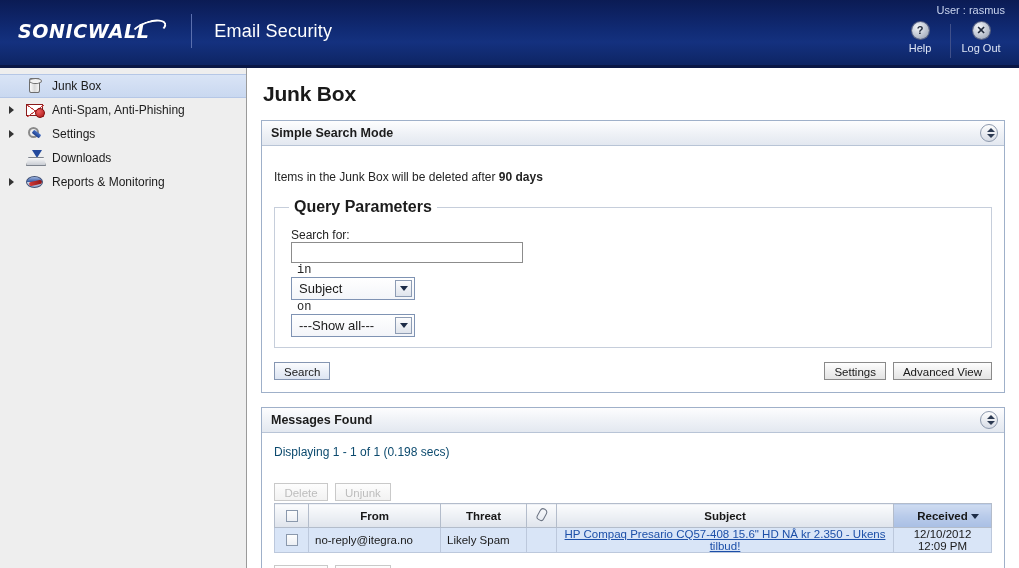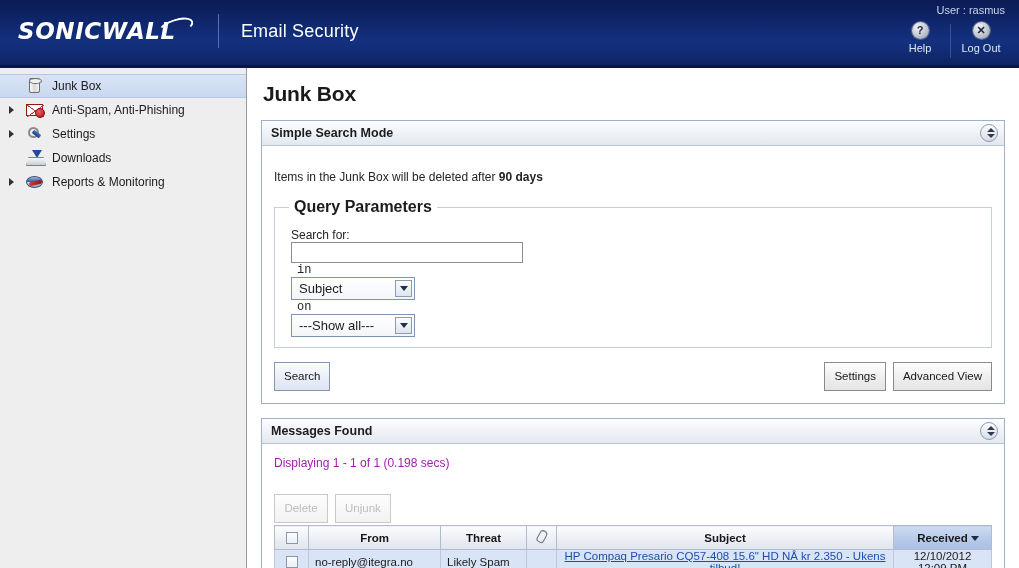--- a/index.html
+++ b/index.html
@@ -24,21 +24,21 @@
     content: ""; position: absolute; left: 0; right: 0; bottom: 0; height: 3px;
     background: #0a1745;
   }
   .brand-wrap {
     position: absolute; left: 18px; top: 14px;
     display: flex; align-items: center;
   }
   .sonic-logo {
     font-family: "DejaVu Sans", sans-serif;
     font-weight: bold; font-style: italic;
-    font-size: 23px; letter-spacing: 0.6px;
+    font-size: 19px; letter-spacing: 0.6px;
     color: #ffffff;
     position: relative;
     padding-right: 6px;
   }
   .sonic-swoosh {
     position: absolute; right: -12px; top: 1px;
     width: 36px; height: 16px;
     border: 2px solid #ffffff;
     border-radius: 50%;
     border-left-color: transparent;
@@ -273,42 +273,42 @@
     border-top: 5px solid #1d2c47;
   }
   .hint {
     font-size: 10.5px; color: #9b9b9b;
     margin: 5px 0 0 158px;
   }
 
   
   .btnrow { display: flex; align-items: center; padding: 2px 0 0 0; }
   .btn {
-    height: 29px; min-width: 54px;
+    height: 18px; min-width: 54px;
     border: 1px solid #8a8a8a;
     background: linear-gradient(180deg,#fefefe 0%, #f0f0f0 50%, #e4e4e4 100%);
     font-family: "Liberation Sans", sans-serif;
     font-size: 11.5px; color: #181818;
     padding: 0 9px; cursor: pointer;
     line-height: 19px;
   }
   .btn.primary {
     background: linear-gradient(180deg,#fbfcfe 0%, #e9eef7 55%, #dde5f2 100%);
     border-color: #8596b2;
   }
   .btn.disabled {
     color: #bdbdbd;
     border-color: #c9c9c9;
     background: linear-gradient(180deg,#fdfdfd,#f2f2f2);
     cursor: default;
   }
   .spacer { flex: 1; }
   .btn + .btn { margin-left: 7px; }
 
-  .count-line { font-size: 12px; color: #a21caf; margin: 2px 0 22px 0; }
+  .count-line { font-size: 12px; color: #0c4a6e; margin: 2px 0 22px 0; }
 
   
   .grid { width: 100%; border-collapse: collapse; table-layout: fixed; }
   .grid th {
     height: 24px;
     background: linear-gradient(180deg,#fbfcfd 0%, #eceff4 55%, #dfe4ec 100%);
     border: 1px solid #b3bccb;
     font-size: 11.5px; font-weight: bold; color: #171717;
     text-align: center;
     padding: 0 4px;

